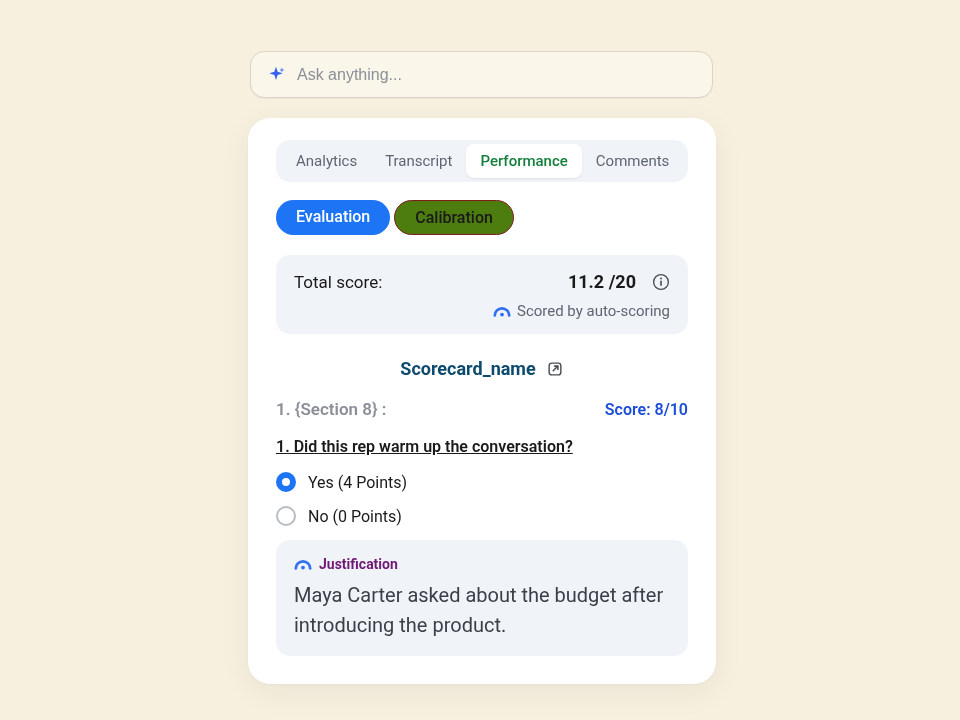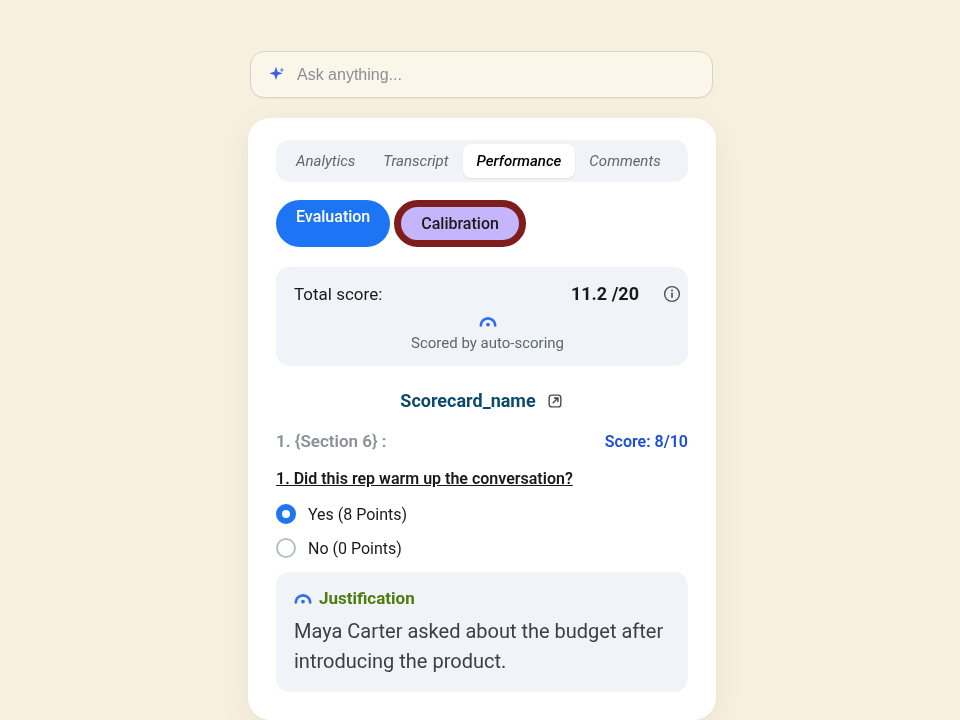--- a/index.html
+++ b/index.html
@@ -65,100 +65,98 @@
       box-shadow: 0 8px 32px rgba(28,28,28,0.06), 0 1px 2px rgba(28,28,28,0.03);
     }
     .tabs {
       background: #f0f4f9;
       border-radius: 14px;
       padding: 4px 6px;
       display: flex;
       align-items: center;
       gap: 0;
       margin-bottom: 18px;
-      font-style: italic;
     }
     .tab {
       padding: 8px 14px;
       font-size: 15px;
       color: #5f6672;
       border-radius: 8px;
       cursor: pointer;
       white-space: nowrap;
     }
     .tab.active {
       background: #fff;
-      color: #000000;
+      color: #15803d;
       font-weight: 500;
       box-shadow: 0 1px 2px rgba(0,0,0,0.08);
     }
     .pill-row {
       display: flex;
       gap: 4px;
       margin-bottom: 20px;
     }
     .pill {
       padding: 7px 20px;
       border-radius: 999px;
       font-size: 16px;
       font-weight: 500;
       cursor: pointer;
     }
     .pill.primary {
       background: #1d74f5;
       color: #fff;
     }
     .pill.secondary {
-      background: #c4b5fd;
-      color: #1a1a1a;
-      border: 7px solid #7f1d1d;
+      background: #4d7c0f;
+      color: #1a1a1a;
+      border: 1px solid #7f1d1d;
     }
     .score-panel {
       background: #f0f4f9;
       border-radius: 14px;
-      padding: 16px 7px 14px 18px;
+      padding: 16px 18px 14px 18px;
       margin-bottom: 24px;
     }
     .score-top {
       display: flex;
       justify-content: space-between;
       align-items: center;
       margin-bottom: 10px;
     }
     .total-label {
       font-size: 17px;
       color: #1a1a1a;
     }
     .total-value {
       font-size: 18px;
       font-weight: 700;
       color: #1a1a1a;
       display: flex;
       align-items: center;
-      gap: 24px;
+      gap: 16px;
     }
     .total-value .max {
       font-weight: 700;
     }
     .info-icon {
       width: 18px;
       height: 18px;
       display: inline-flex;
       align-items: center;
       justify-content: center;
     }
     .scored-by {
       text-align: right;
       font-size: 15px;
       color: #5f6672;
       display: flex;
       justify-content: flex-end;
       align-items: center;
       gap: 6px;
-      flex-direction: column;
     }
     .gauge-icon {
       width: 18px;
       height: 14px;
       display: inline-flex;
       align-items: center;
       justify-content: center;
     }
     .scorecard-title-row {
       display: flex;
@@ -233,23 +231,23 @@
       padding: 16px 18px;
       margin-top: 12px;
     }
     .justification-header {
       display: flex;
       align-items: center;
       gap: 7px;
       margin-bottom: 8px;
     }
     .justification-title {
-      font-size: 17px;
+      font-size: 14px;
       font-weight: 700;
-      color: #4d7c0f;
+      color: #701a75;
     }
     .justification-body {
       font-size: 20px;
       color: #3b3f46;
       line-height: 1.5;
     }
   </style>
 </head>
 <body>
 
@@ -312,29 +310,29 @@
       <span class="external-icon">
         <svg width="18" height="18" viewBox="0 0 20 20" fill="none">
           <rect x="3.5" y="3.5" width="13" height="13" rx="3" stroke="#4a4e57" stroke-width="1.6"></rect>
           <path d="M8 12 L13 7" stroke="#4a4e57" stroke-width="1.7" stroke-linecap="round"></path>
           <path d="M9.5 6.8 L13.2 6.8 L13.2 10.5" stroke="#4a4e57" stroke-width="1.7" stroke-linecap="round" stroke-linejoin="round"></path>
         </svg>
       </span>
     </div>
 
     <div class="section-row">
-      <span class="section-title">1. {Section 6} :</span>
+      <span class="section-title">1. {Section 8} :</span>
       <span class="section-score">Score: 8/10</span>
     </div>
 
     <div class="question">1.  Did this rep warm up the conversation?</div>
 
     <div class="option">
       <span class="radio selected"></span>
-      <span class="option-label">Yes (8 Points)</span>
+      <span class="option-label">Yes (4 Points)</span>
     </div>
 
     <div class="option">
       <span class="radio"></span>
       <span class="option-label">No (0 Points)</span>
     </div>
 
     <div class="justification-panel">
       <div class="justification-header">
         <span class="gauge-icon">

